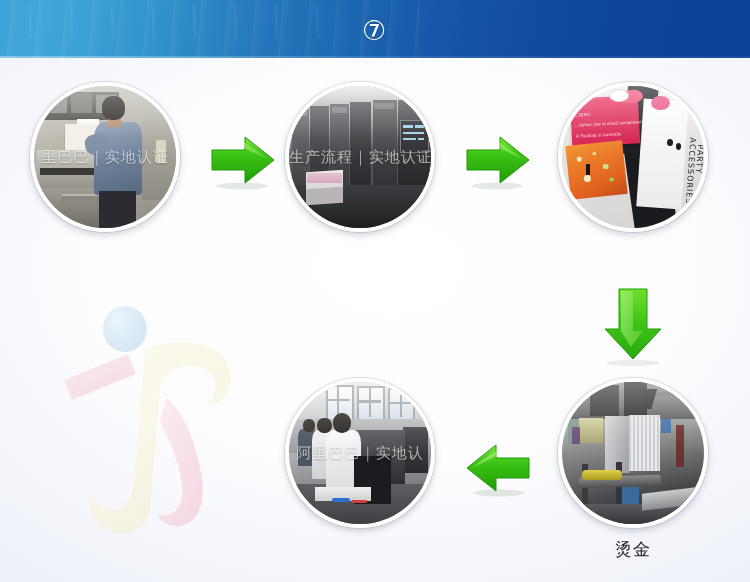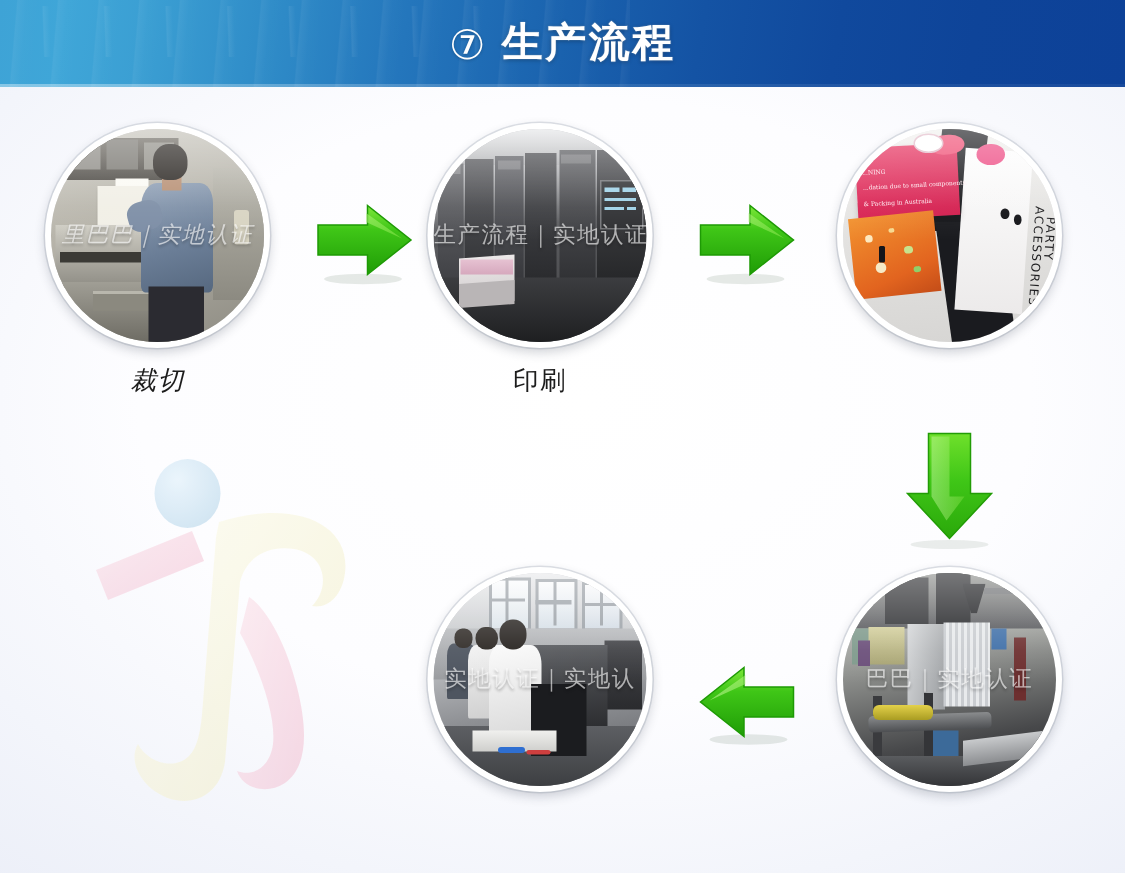--- a/index.html
+++ b/index.html
@@ -305,21 +305,20 @@
 <body>
 
 <div class="page">
 
   <div class="banner">
     <div class="banner-streaks"></div>
     <div class="banner-streaks2"></div>
     <div class="banner-bottomline"></div>
     <div class="banner-title">
       <span class="banner-num">⑦</span>
-      <span class="banner-text">生产流程</span>
     </div>
   </div>
 
   <svg class="wm-logo" viewBox="0 0 210 248">
     <defs>
       <linearGradient id="gCream" x1="0" y1="0" x2="1" y2="1">
         <stop offset="0" stop-color="#fdfce8"></stop>
         <stop offset="1" stop-color="#efeabc"></stop>
       </linearGradient>
       <linearGradient id="gPink" x1="0" y1="0" x2="1" y2="1">
@@ -330,21 +329,21 @@
         <stop offset="0" stop-color="#daeefa"></stop>
         <stop offset="1" stop-color="#aacfe6"></stop>
       </radialGradient>
     </defs>
     <ellipse cx="67" cy="33" rx="22" ry="23" fill="url(#gBlue)"></ellipse>
     <path d="M6 84 L70 58 L78 78 L14 104 Z" fill="url(#gPink)"></path>
     <path d="M88 52 C140 36 176 54 172 86 C170 102 160 110 150 108 C162 96 160 74 138 70 C120 67 106 76 102 92 L92 212 C88 238 64 244 46 232 C34 224 28 210 34 200 C40 212 58 218 68 208 C74 202 76 190 77 176 L86 62 Z" fill="url(#gCream)"></path>
     <path d="M108 102 C118 108 132 130 140 162 C148 194 146 216 132 226 C120 234 104 230 100 218 C110 222 122 216 124 200 C126 182 116 152 102 126 Z" fill="url(#gPink)"></path>
   </svg>
 
-  <div class="node" style="left:30px; top:82px;font-style:italic;">
+  <div class="node" style="left:30px; top:82px;">
     <div class="circle-wrap">
       <div class="circle">
         <div class="photo">
           <div class="ph cut-bg"></div>
           <div class="ph cut-shelf"></div>
           <div class="ph cut-box1"></div>
           <div class="ph cut-box2"></div>
           <div class="ph cut-box3"></div>
           <div class="ph cut-rgt"></div>
           <div class="ph cut-bottle"></div>
@@ -357,21 +356,20 @@
           <div class="ph cut-man-body"></div>
           <div class="ph cut-man-arm"></div>
           <div class="ph cut-man-neck"></div>
           <div class="ph cut-man-head"></div>
           <div class="ph cut-man-pants"></div>
         </div>
         <div class="gloss"></div>
         <div class="watermark">里巴巴｜实地认证</div>
       </div>
     </div>
-    <div class="node-label">裁切</div>
   </div>
 
   <svg class="arrow" style="left:208px; top:132px; width:70px; height:60px;" viewBox="0 0 70 60">
     <defs>
       <linearGradient id="ar1" x1="0" y1="0" x2="0" y2="1">
         <stop offset="0" stop-color="#7ee83a"></stop>
         <stop offset="0.35" stop-color="#3fc617"></stop>
         <stop offset="1" stop-color="#1f9c06"></stop>
       </linearGradient>
       <linearGradient id="ar1s" x1="0" y1="0" x2="1" y2="0">
@@ -408,21 +406,20 @@
           </div>
           <div class="ph pr-floor"></div>
           <div class="ph pr-stack"></div>
           <div class="ph pr-stack-pink"></div>
           <div class="ph pr-stack-side"></div>
         </div>
         <div class="gloss"></div>
         <div class="watermark">生产流程｜实地认证</div>
       </div>
     </div>
-    <div class="node-label">印刷</div>
   </div>
 
   <svg class="arrow" style="left:463px; top:132px; width:70px; height:60px;" viewBox="0 0 70 60">
     <ellipse cx="34" cy="54" rx="26" ry="3.5" fill="rgba(60,90,60,.13)"></ellipse>
     <path d="M4 18 H37 V5 L66 28 L37 51 V38 H4 Z" fill="url(#ar1)" stroke="#1e9a05" stroke-width="1"></path>
     <path d="M6 20 H36 V10 L60 27 L36 16 V20 Z" fill="url(#ar1s)" opacity=".55"></path>
   </svg>
 
   <div class="node" style="left:558px; top:82px;">
     <div class="circle-wrap">
@@ -493,23 +490,23 @@
           <div class="ph fs-purple"></div>
           <div class="ph fs-post1"></div>
           <div class="ph fs-post2"></div>
           <div class="ph fs-floor"></div>
           <div class="ph fs-metalEdge"></div>
           <div class="ph fs-bar"></div>
           <div class="ph fs-yellowRoll"></div>
           <div class="ph fs-blueBox"></div>
         </div>
         <div class="gloss"></div>
-        <div class="watermark">巴巴｜实地认证</div>
       </div>
     </div>
+    <div class="node-label">烫金</div>
   </div>
 
   <svg class="arrow" style="left:463px; top:440px; width:70px; height:60px;" viewBox="0 0 70 60">
     <ellipse cx="36" cy="53" rx="26" ry="3.5" fill="rgba(60,90,60,.13)"></ellipse>
     <path d="M66 18 H33 V5 L4 28 L33 51 V38 H66 Z" fill="url(#ar1)" stroke="#1e9a05" stroke-width="1"></path>
     <path d="M64 20 H34 V10 L10 27 L34 16 V20 Z" fill="url(#ar1s)" opacity=".50"></path>
   </svg>
 
   <div class="node" style="left:285px; top:378px;">
     <div class="circle-wrap">
@@ -537,18 +534,18 @@
           <div class="ph dc-man2-b"></div>
           <div class="ph dc-man2-h"></div>
           <div class="ph dc-man1-b"></div>
           <div class="ph dc-man1-h"></div>
           <div class="ph dc-dark"></div>
           <div class="ph dc-table"></div>
           <div class="ph dc-pen1"></div>
           <div class="ph dc-pen2"></div>
         </div>
         <div class="gloss"></div>
-        <div class="watermark">实地认证｜实地认</div>
+        <div class="watermark">阿里巴巴｜实地认</div>
       </div>
     </div>
   </div>
 
 </div>
 
 </body></html>

